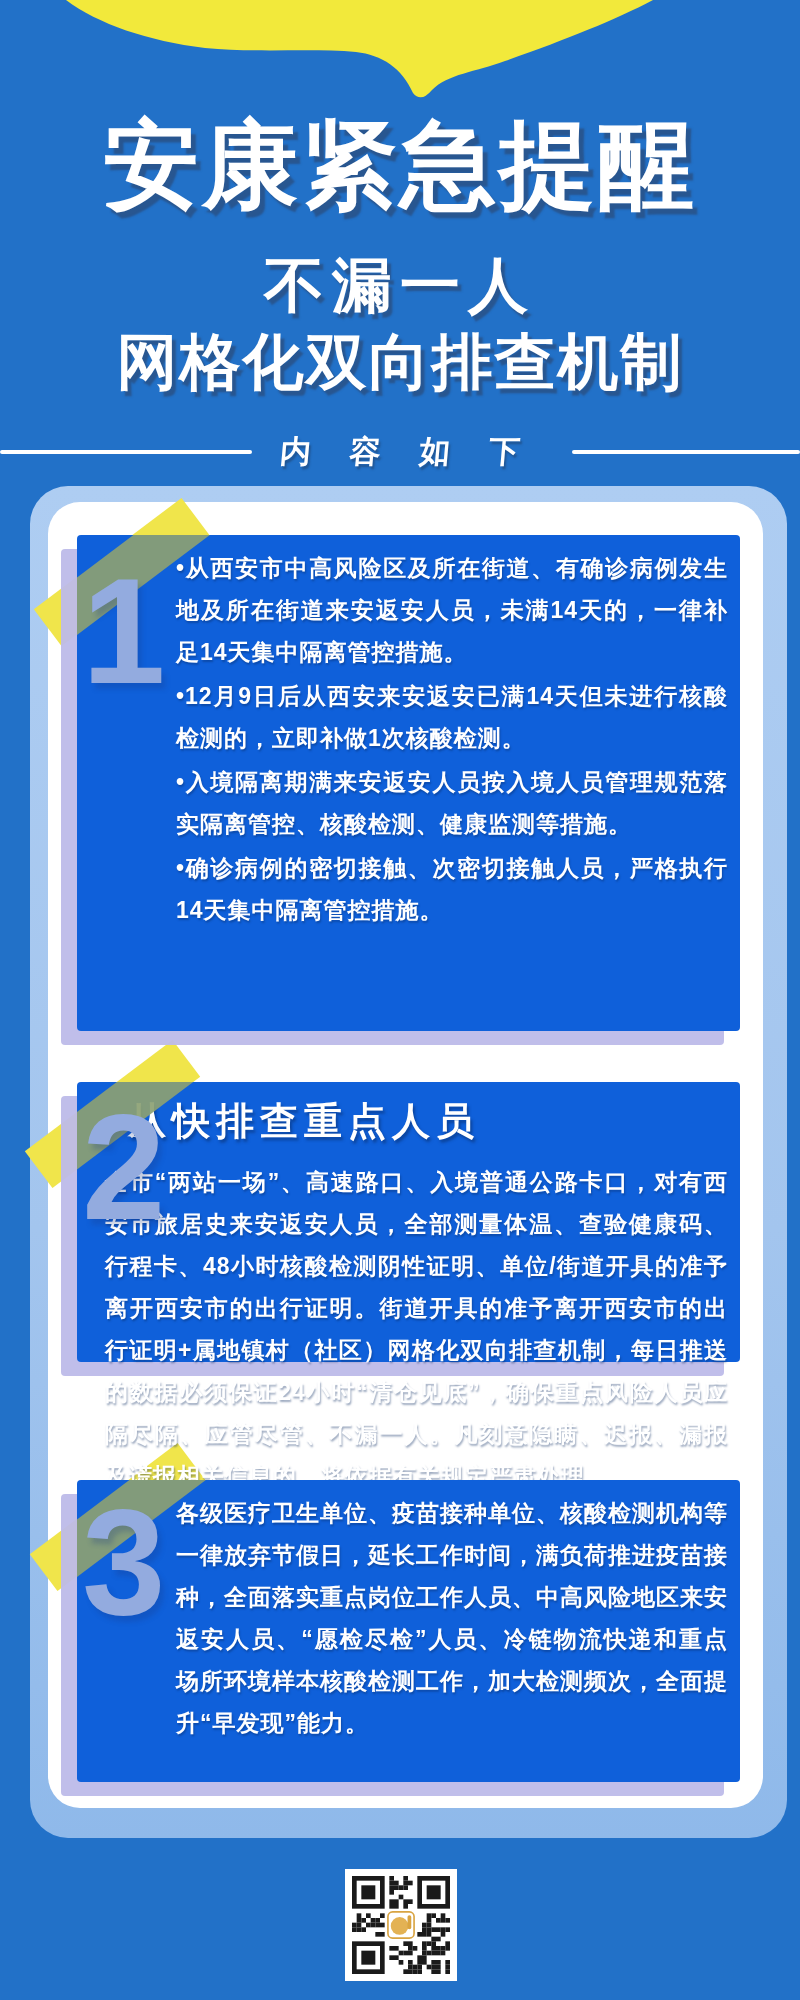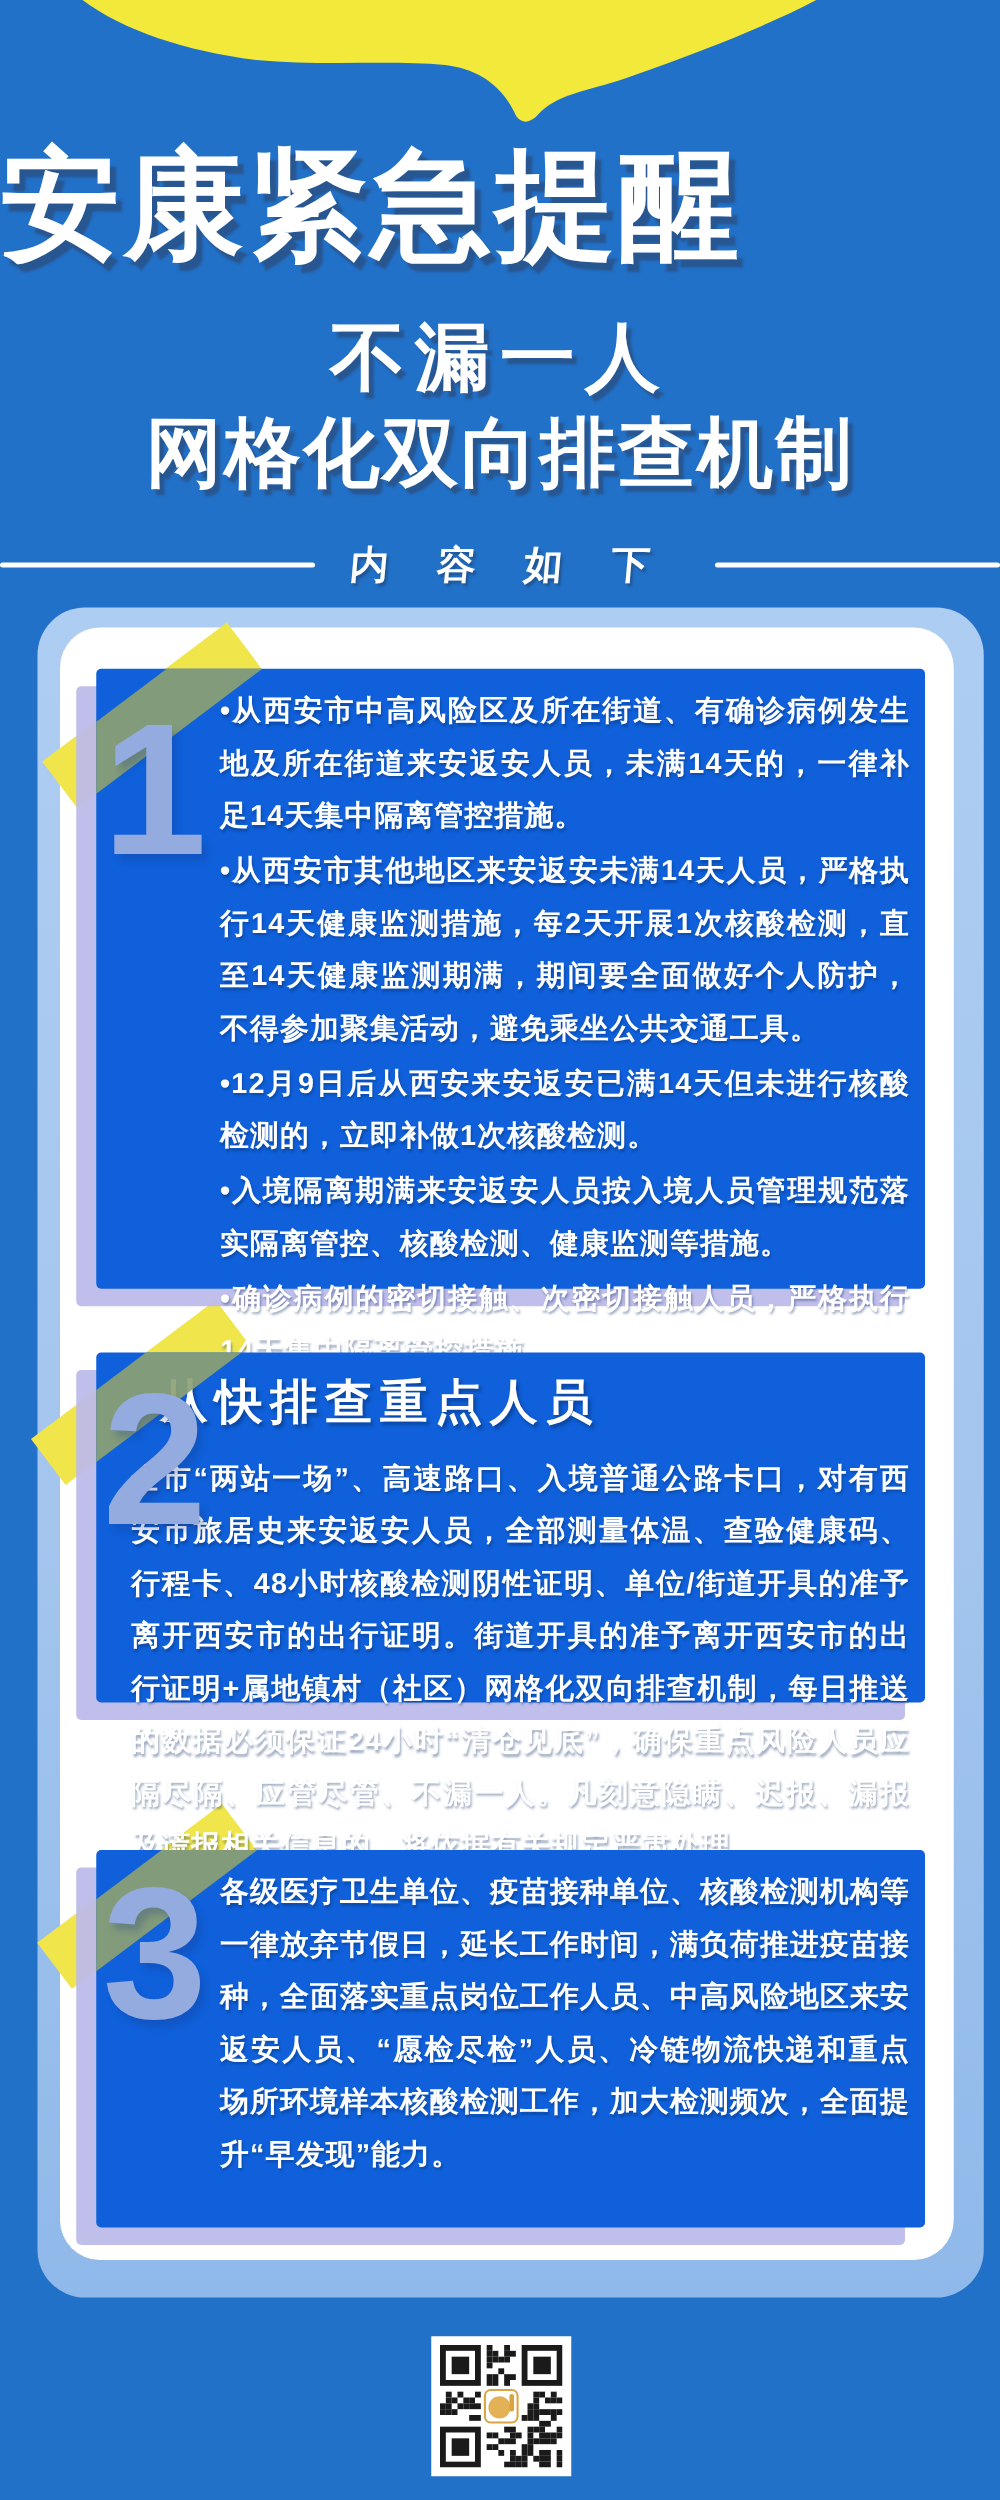--- a/index.html
+++ b/index.html
@@ -4,21 +4,21 @@
 <style>
   html,body{margin:0;padding:0;}
   body{width:800px;height:2000px;position:relative;overflow:hidden;
        background:#2271C8;
        font-family:"Liberation Sans","DejaVu Sans",sans-serif;font-weight:700;}
 
   
   .blob{position:absolute;left:0;top:0;width:800px;height:110px;display:block;}
 
   
-  .title{position:absolute;left:0;top:115px;width:800px;text-align:left;
+  .title{position:absolute;left:0;top:115px;width:800px;text-align:center;
          color:#fff;font-size:96px;font-weight:800;letter-spacing:3px;line-height:1.04;
          text-shadow:5px 6px 2px rgba(43,70,110,.62);}
   .sub1{position:absolute;left:0;top:246px;width:800px;text-align:center;color:#fff;
         font-size:60px;font-weight:800;letter-spacing:8px;
         text-shadow:4px 5px 2px rgba(43,70,110,.62);}
   .sub2{position:absolute;left:0;top:322px;width:800px;text-align:center;color:#fff;
         font-size:61px;font-weight:800;letter-spacing:2px;
         text-shadow:4px 5px 2px rgba(43,70,110,.62);}
 
   
@@ -95,21 +95,20 @@
 <div class="contents-label">内 容 如 下</div>
 <span class="divline right"></span>
 
 <div class="card-back"></div>
 <div class="card"></div>
 
 <div class="ribbon-u ru1"></div>
 <div class="panel p1">
   <div class="body">
       <p>•从西安市中高风险区及所在街道、有确诊病例发生地及所在街道来安返安人员，未满14天的，一律补足14天集中隔离管控措施。</p>
-      <p>•从西安市其他地区来安返安未满14天人员，严格执行14天健康监测措施，每2天开展1次核酸检测，直至14天健康监测期满，期间要全面做好个人防护，不得参加聚集活动，避免乘坐公共交通工具。</p>
       <p>•12月9日后从西安来安返安已满14天但未进行核酸检测的，立即补做1次核酸检测。</p>
       <p>•入境隔离期满来安返安人员按入境人员管理规范落实隔离管控、核酸检测、健康监测等措施。</p>
       <p>•确诊病例的密切接触、次密切接触人员，严格执行14天集中隔离管控措施。</p>
     </div>
 </div>
 <div class="clip c1">
     <div class="ribbon-o ro1"></div>
   </div>
 <div class="bignum n1">1</div>
 

